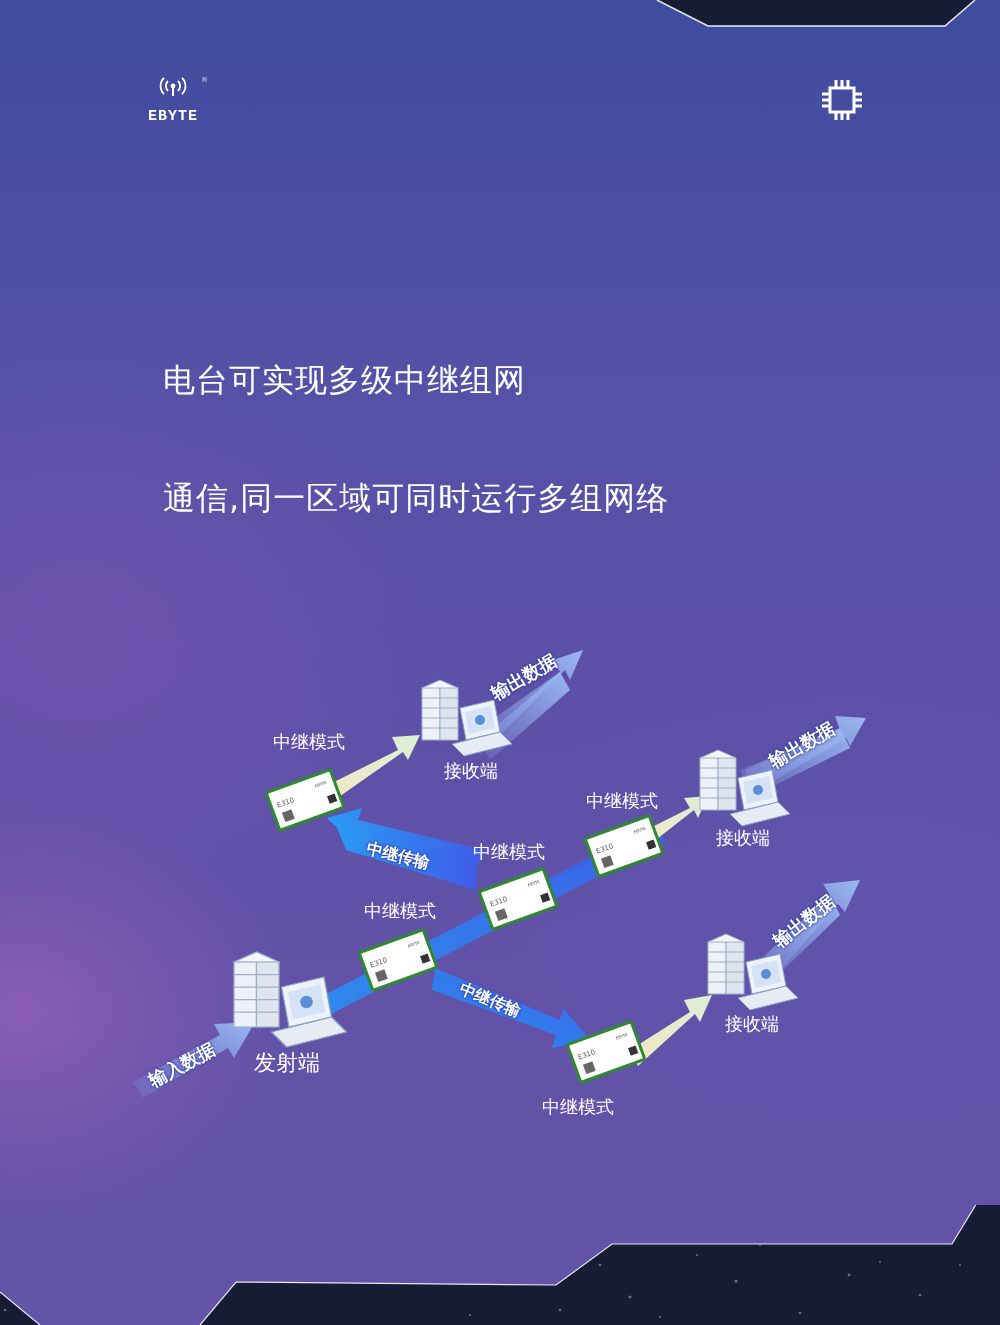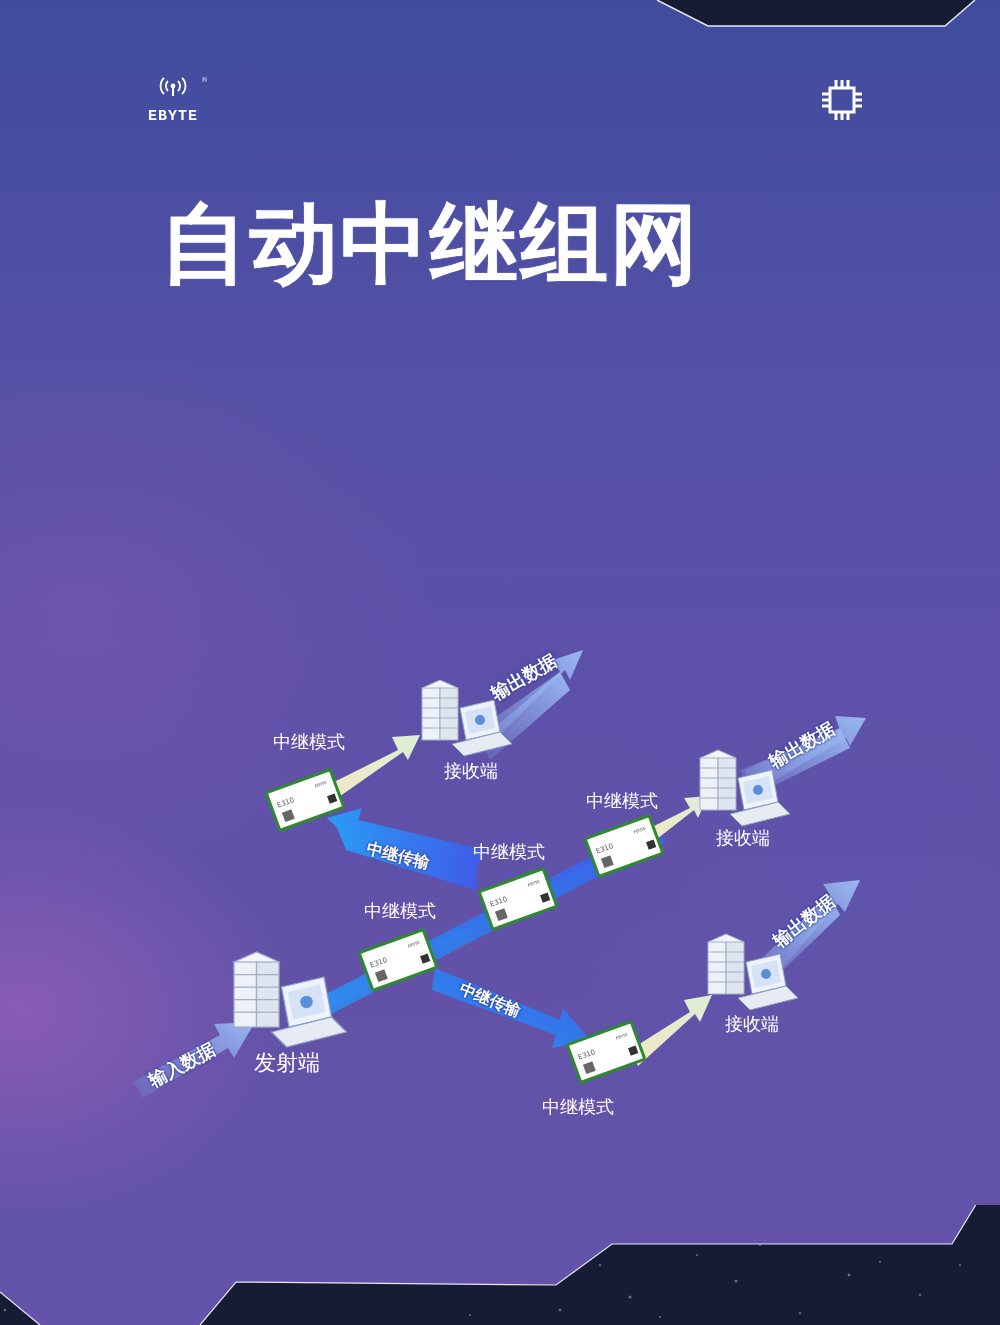--- a/index.html
+++ b/index.html
@@ -58,21 +58,22 @@
         <line x1="28" y1="34" x2="28" y2="42"></line>
       <line x1="2" y1="16" x2="10" y2="16"></line>
         <line x1="2" y1="22" x2="10" y2="22"></line>
         <line x1="2" y1="28" x2="10" y2="28"></line>
       <line x1="34" y1="16" x2="42" y2="16"></line>
         <line x1="34" y1="22" x2="42" y2="22"></line>
         <line x1="34" y1="28" x2="42" y2="28"></line>
     </g>
   </svg>
 
-  <div class="title">自动中继组网</div>
+  <div class="sub" style="top:364px">电台可实现多级中继组网</div>
+  <div class="sub" style="top:482px">通信,同一区域可同时运行多组网络</div>
 
   <svg class="diagram" viewBox="0 0 1000 1325">
     <defs>
       <linearGradient id="gBlue" x1="0" y1="1" x2="1" y2="0">
         <stop offset="0" stop-color="#2d8ff0"></stop>
         <stop offset="1" stop-color="#3a62e8"></stop>
       </linearGradient>
       <linearGradient id="gBlueL" x1="1" y1="0" x2="0" y2="0">
         <stop offset="0" stop-color="#3f5ce8"></stop>
         <stop offset="1" stop-color="#2b9af5"></stop>

